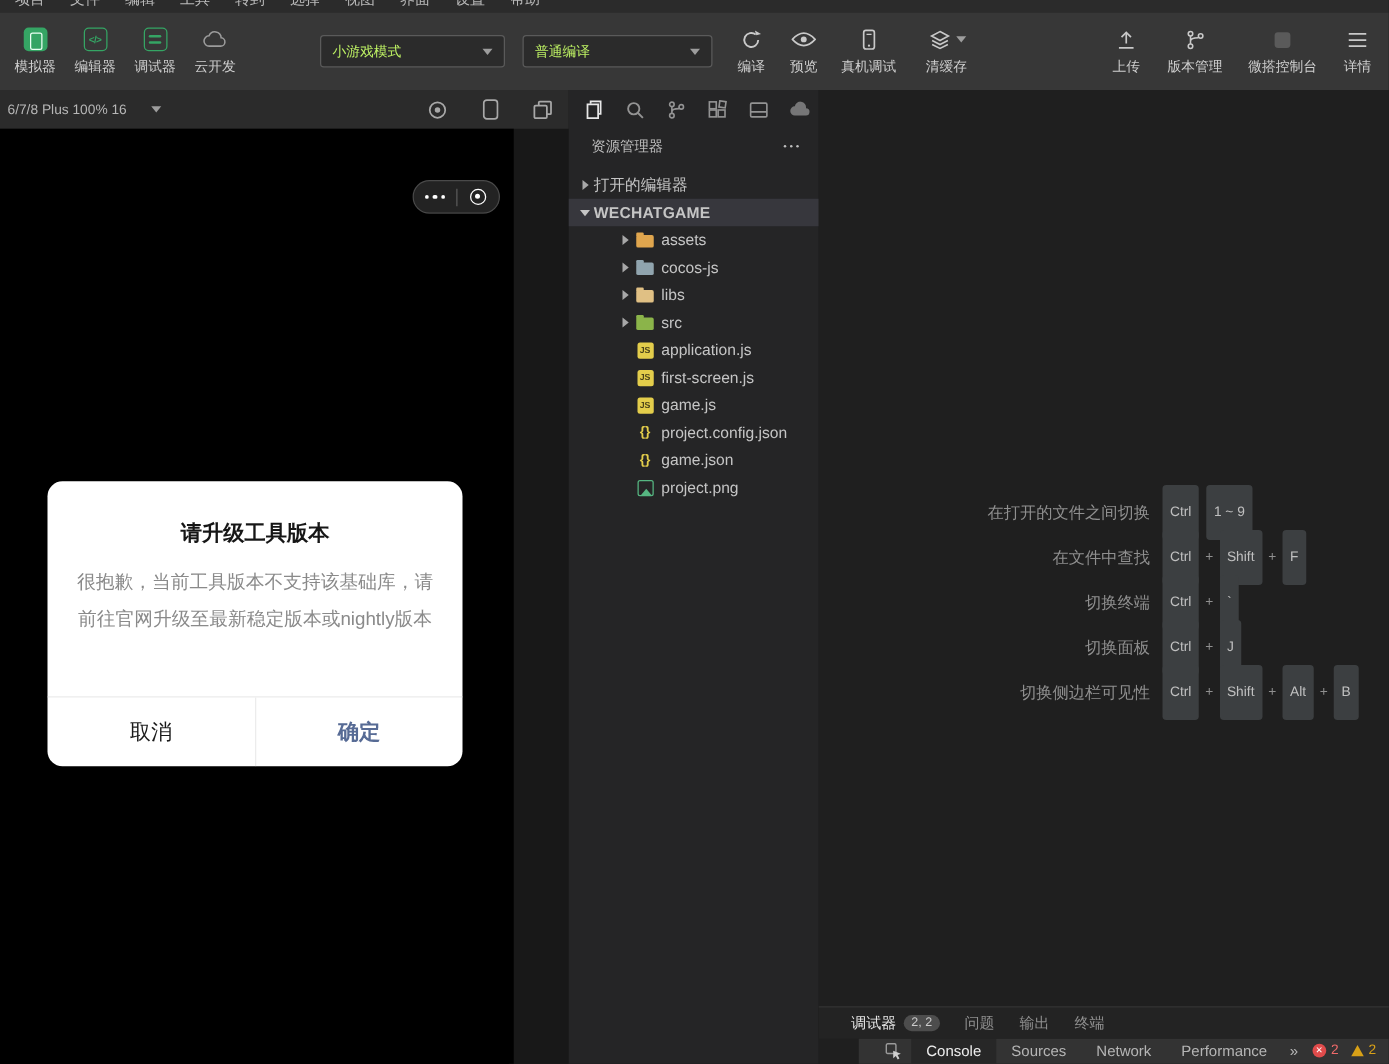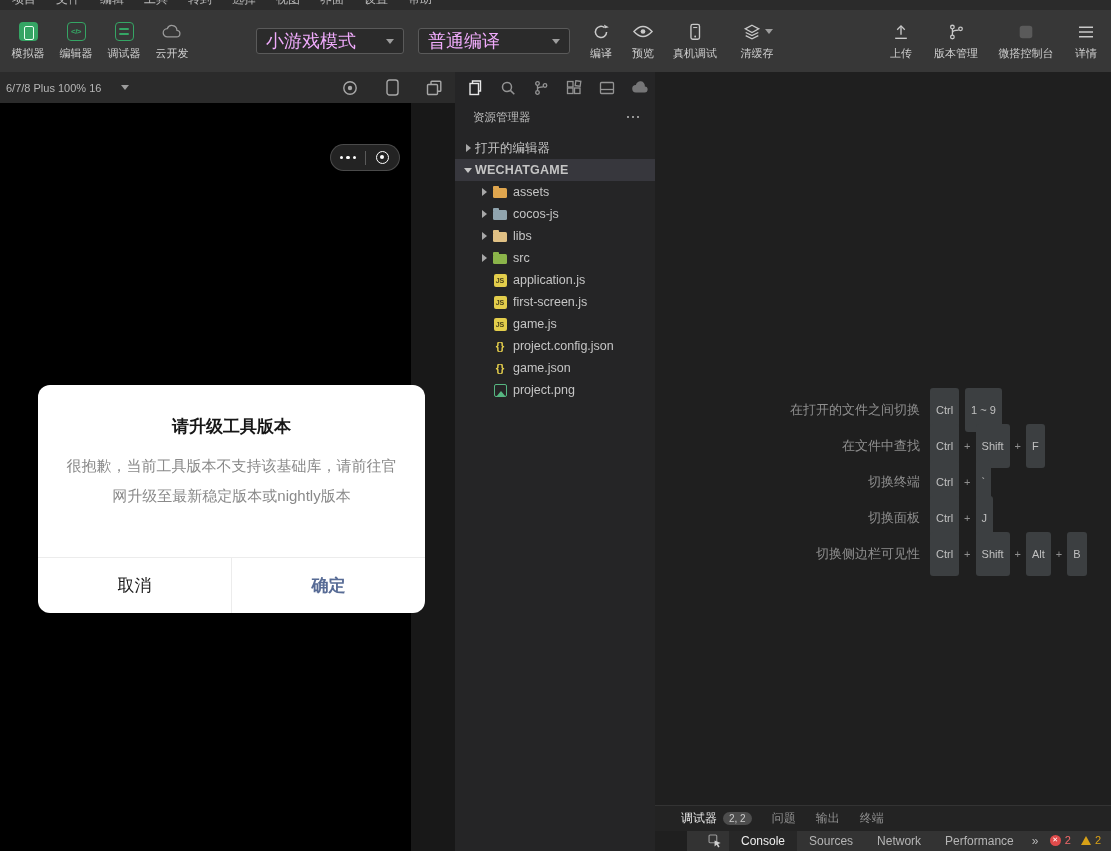--- a/index.html
+++ b/index.html
@@ -24,21 +24,21 @@
     border:1.5px solid #eafff2; border-radius:2px; }
   .icon-code { width:19px; height:19px; border:1.5px solid #35a564; border-radius:4px;
     color:#35a564; font-size:8px; font-weight:bold; display:flex; align-items:center; justify-content:center; }
   .icon-code::after { content:"</>"; letter-spacing:-0.5px; }
   .icon-dbg { width:19px; height:19px; border:1.5px solid #35a564; border-radius:4px; position:relative; }
   .icon-dbg::before { content:""; position:absolute; left:3px; top:5px; width:10px; height:2px; background:#35a564; border-radius:1px; }
   .icon-dbg::after  { content:""; position:absolute; left:3px; top:10px; width:10px; height:2px; background:#35a564; border-radius:1px; }
 
   .select { height:26px; background:#2b2b2b; border:1px solid #5a5a5a; border-radius:3px;
     display:flex; align-items:center; justify-content:space-between; padding:0 9px; cursor:pointer; }
-  .select .sel-label { font-size:18px; color:#f0abfc; }
+  .select .sel-label { font-size:11px; color:#bef264; }
   .caret-down { width:0; height:0; border-left:4px solid transparent; border-right:4px solid transparent;
     border-top:5px solid #9d9d9d; }
 
   .tb-right { margin-left:auto; display:flex; margin-right:4px; }
   .tb-btn.wide { width:62px; } .tb-btn.xwide { width:78px; } .tb-btn.narrow { width:42px; }
 
   .iconrow { display:flex; align-items:center; gap:3px; }
 
   
   .sim-panel { position:absolute; top:72px; left:0; width:455px; bottom:0; background:#181818; }
@@ -54,21 +54,21 @@
     background:rgba(38,38,38,0.92); border:1px solid rgba(255,255,255,0.18);
     display:flex; align-items:center; }
   .cap-half { flex:1; display:flex; align-items:center; justify-content:center; height:100%; cursor:pointer; }
   .cap-divider { width:1px; height:14px; background:rgba(255,255,255,0.25); }
   .dots3 { display:flex; gap:3px; }
   .dots3 i { width:3.5px; height:3.5px; border-radius:50%; background:#fff; }
   .cap-target { width:13px; height:13px; border:1.5px solid #fff; border-radius:50%; position:relative; }
   .cap-target::after { content:""; position:absolute; left:3px; top:3px; width:4px; height:4px; border-radius:50%; background:#fff; }
 
   
-  .modal { position:absolute; left:38px; top:282px; width:387px; height:228px; background:#fff;
+  .modal { position:absolute; left:38px; top:282px; width:332px; height:228px; background:#fff;
     border-radius:12px; overflow:hidden; }
   .modal-title { margin-top:30px; text-align:center; font-size:17px; font-weight:bold; color:#161616; }
   .modal-body { margin-top:13px; padding:0 22px; text-align:center; font-size:15px; line-height:30px; color:#8a8a8a; }
   .modal-btns { position:absolute; left:0; right:0; bottom:0; height:56px; border-top:1px solid #ececec; display:flex; }
   .modal-btn { flex:1; display:flex; align-items:center; justify-content:center; font-size:17px; cursor:pointer; }
   .modal-btn.cancel { color:#1a1a1a; border-right:1px solid #ececec; }
   .modal-btn.confirm { color:#576b95; font-weight:bold; }
 
   
   .explorer { position:absolute; top:72px; left:455px; width:200px; bottom:0; background:#252526; }
@@ -77,21 +77,21 @@
   .act-icon.active { opacity:1; }
   .explorer-title-row { height:28px; display:flex; align-items:center; padding:0 14px 0 18px; }
   .explorer-title { font-size:11.5px; color:#bdbdbd; }
   .more-dots { margin-left:auto; display:flex; gap:2.5px; cursor:pointer; padding:4px 2px; }
   .more-dots i { width:2.5px; height:2.5px; border-radius:50%; background:#bdbdbd; }
 
   .tree { margin-top:6px; }
   .tree-row { height:22px; display:flex; align-items:center; cursor:pointer; font-size:12.5px; color:#c5c5c5; }
   .tree-row.section { padding-left:8px; }
   .tree-row.selected { background:#37373d; }
-  .tree-row.child { padding-left:24px; }
+  .tree-row.child { padding-left:40px; }
   .tree-row .label { margin-left:6px; white-space:nowrap; }
   .tree-row.section .label { margin-left:2px;text-align:right; }
   .tree-row.section.project .label { font-weight:bold; letter-spacing:0.2px; }
   .chev-slot { width:10px; display:flex; justify-content:center; }
   .chev-r { width:0; height:0; border-left:5px solid #a8a8a8; border-top:4px solid transparent; border-bottom:4px solid transparent; }
   .chev-d { width:0; height:0; border-top:5px solid #c5c5c5; border-left:4px solid transparent; border-right:4px solid transparent; }
   .chev-slot + .ticon { margin-left:4px; }
 
   .ticon { width:14px; height:14px; display:flex; align-items:center; justify-content:center; }
   .folder { width:14px; height:10px; border-radius:1.5px; position:relative; margin-top:2px; }

